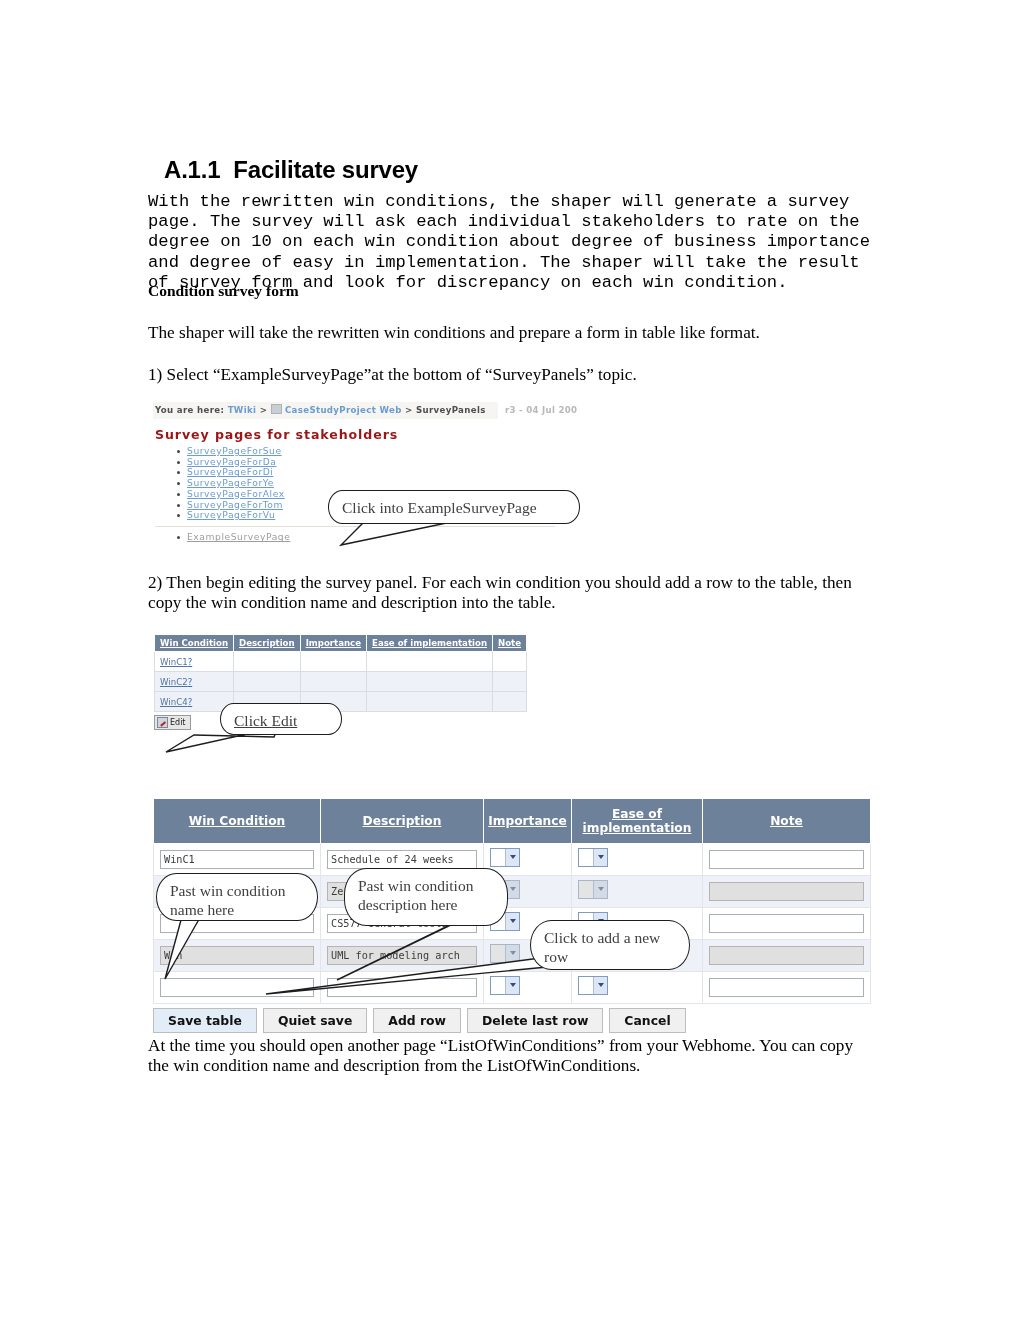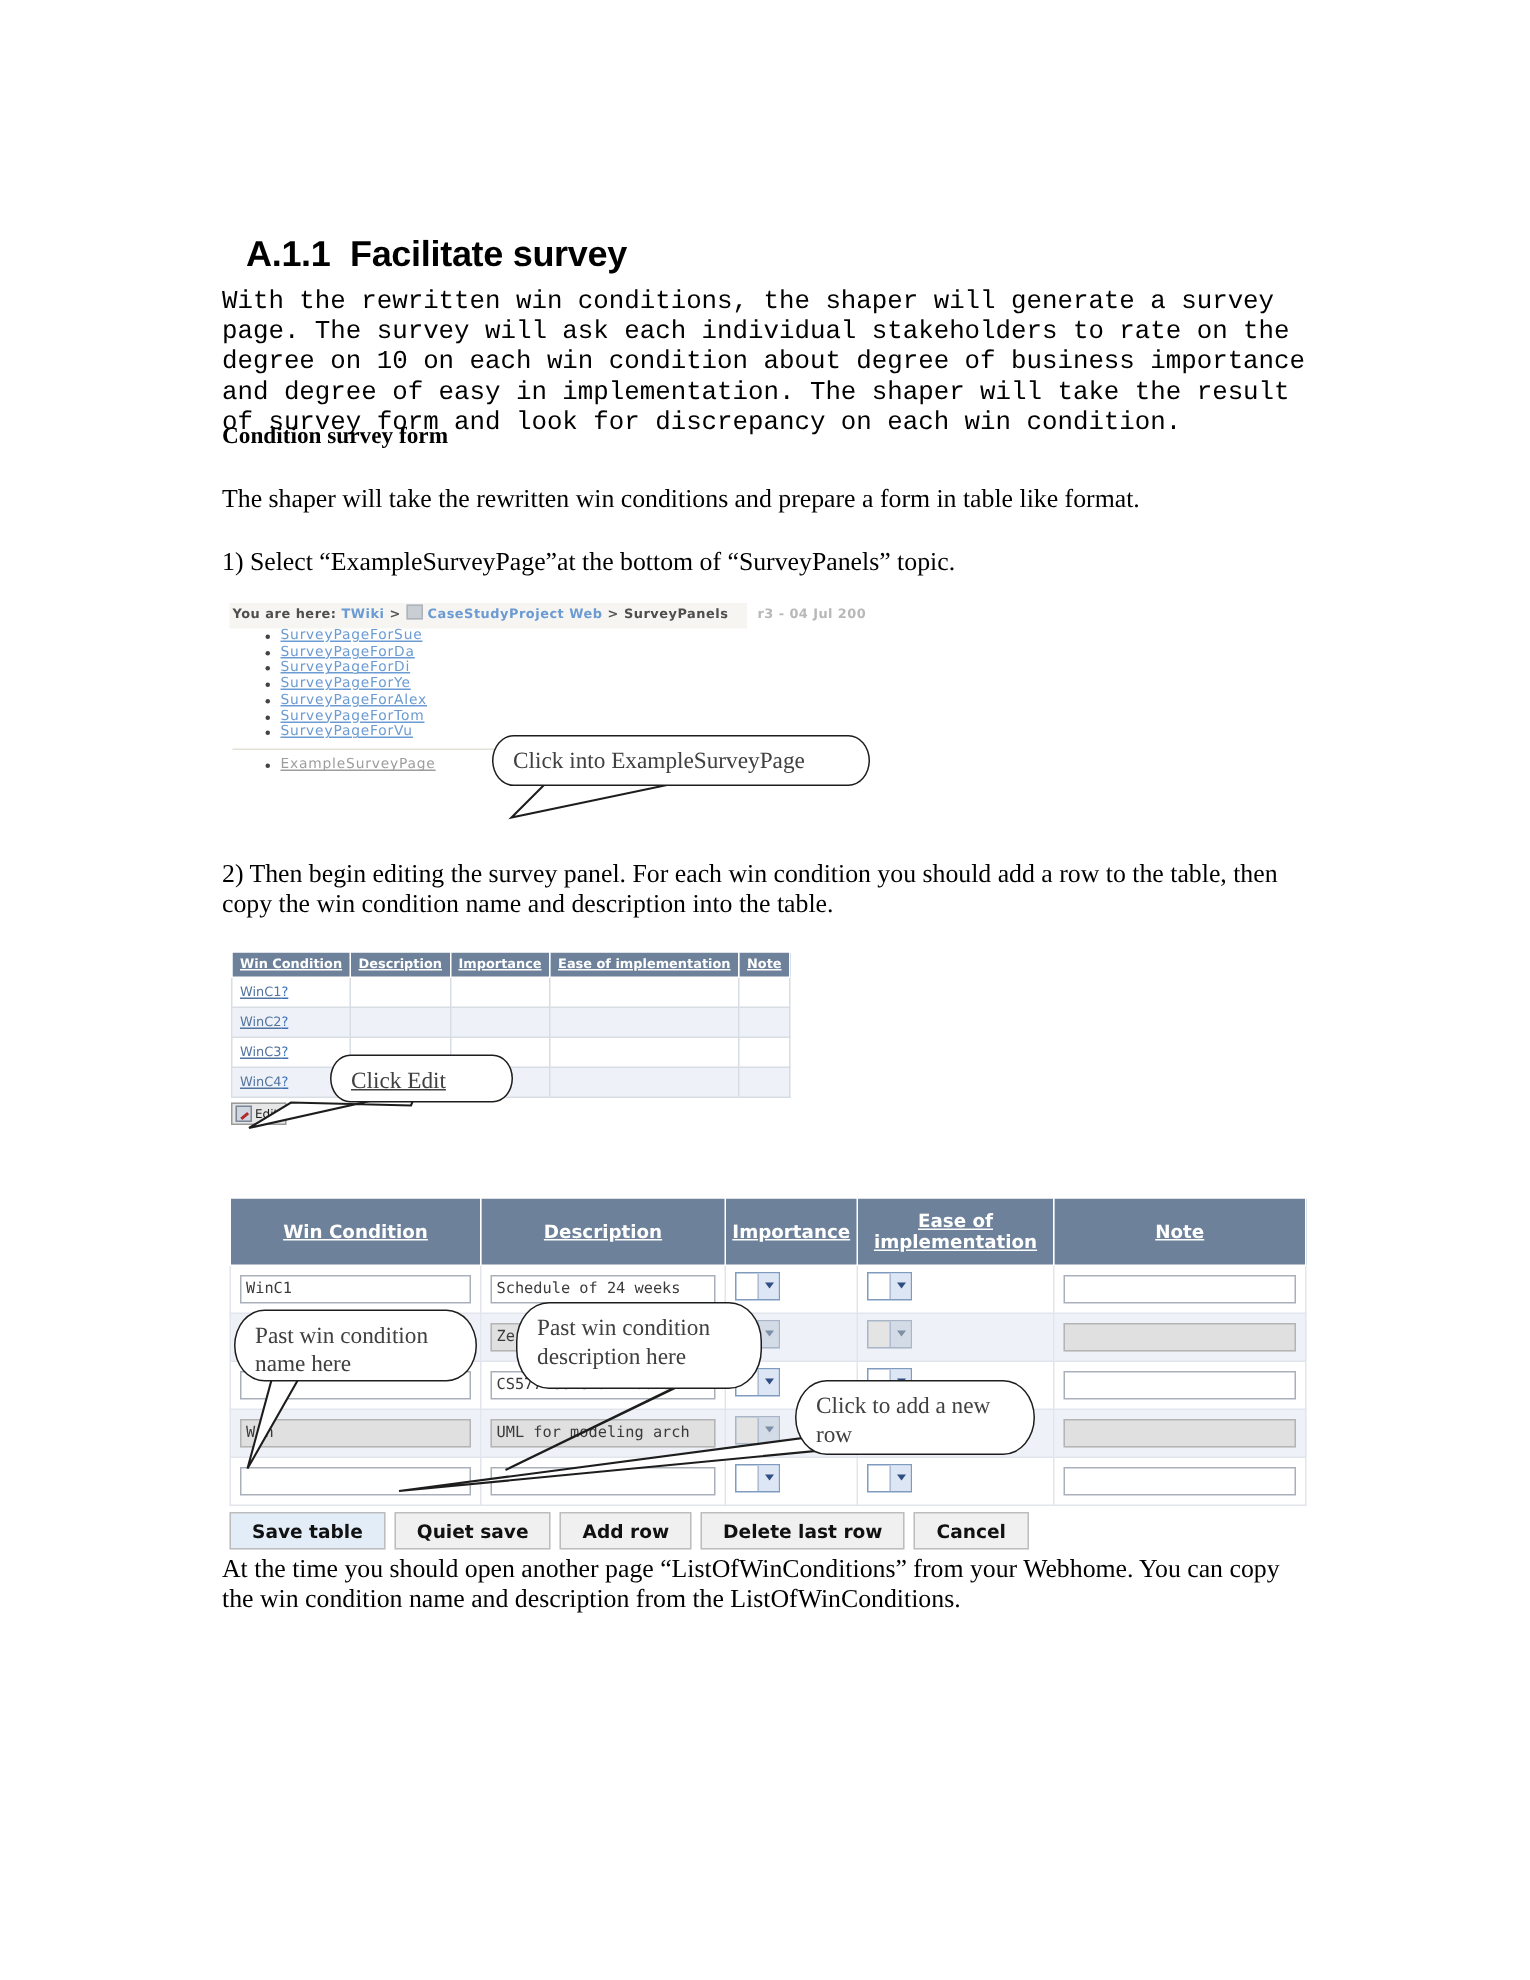--- a/index.html
+++ b/index.html
@@ -324,20 +324,21 @@
       <span>You are here:</span>
       <span class="lnk">TWiki</span>
       <span class="sep">&gt;</span>
       <span class="webicon"></span>
       <span class="lnk">CaseStudyProject Web</span>
       <span class="sep">&gt;</span>
       <span>SurveyPanels</span>
       <span class="rev">r3 - 04 Jul 200</span>
     </div>
 
+    <div class="shot-heading">Survey pages for stakeholders</div>
 
     <ul class="link-list">
       <li><span>SurveyPageForSue</span></li>
       <li><span>SurveyPageForDa</span></li>
       <li><span>SurveyPageForDi</span></li>
       <li><span>SurveyPageForYe</span></li>
       <li><span>SurveyPageForAlex</span></li>
       <li><span>SurveyPageForTom</span></li>
       <li><span>SurveyPageForVu</span></li>
     </ul>
@@ -370,27 +371,20 @@
       <tbody>
         <tr class="odd">
           <td><span class="wc">WinC1</span><span class="q">?</span></td>
           <td></td>
           <td></td>
           <td></td>
           <td></td>
         </tr>
         <tr class="even">
           <td><span class="wc">WinC2</span><span class="q">?</span></td>
-          <td></td>
-          <td></td>
-          <td></td>
-          <td></td>
-        </tr>
-        <tr class="odd">
-          <td><span class="wc">WinC3</span><span class="q">?</span></td>
           <td></td>
           <td></td>
           <td></td>
           <td></td>
         </tr>
         <tr class="even">
           <td><span class="wc">WinC4</span><span class="q">?</span></td>
           <td></td>
           <td></td>
           <td></td>

